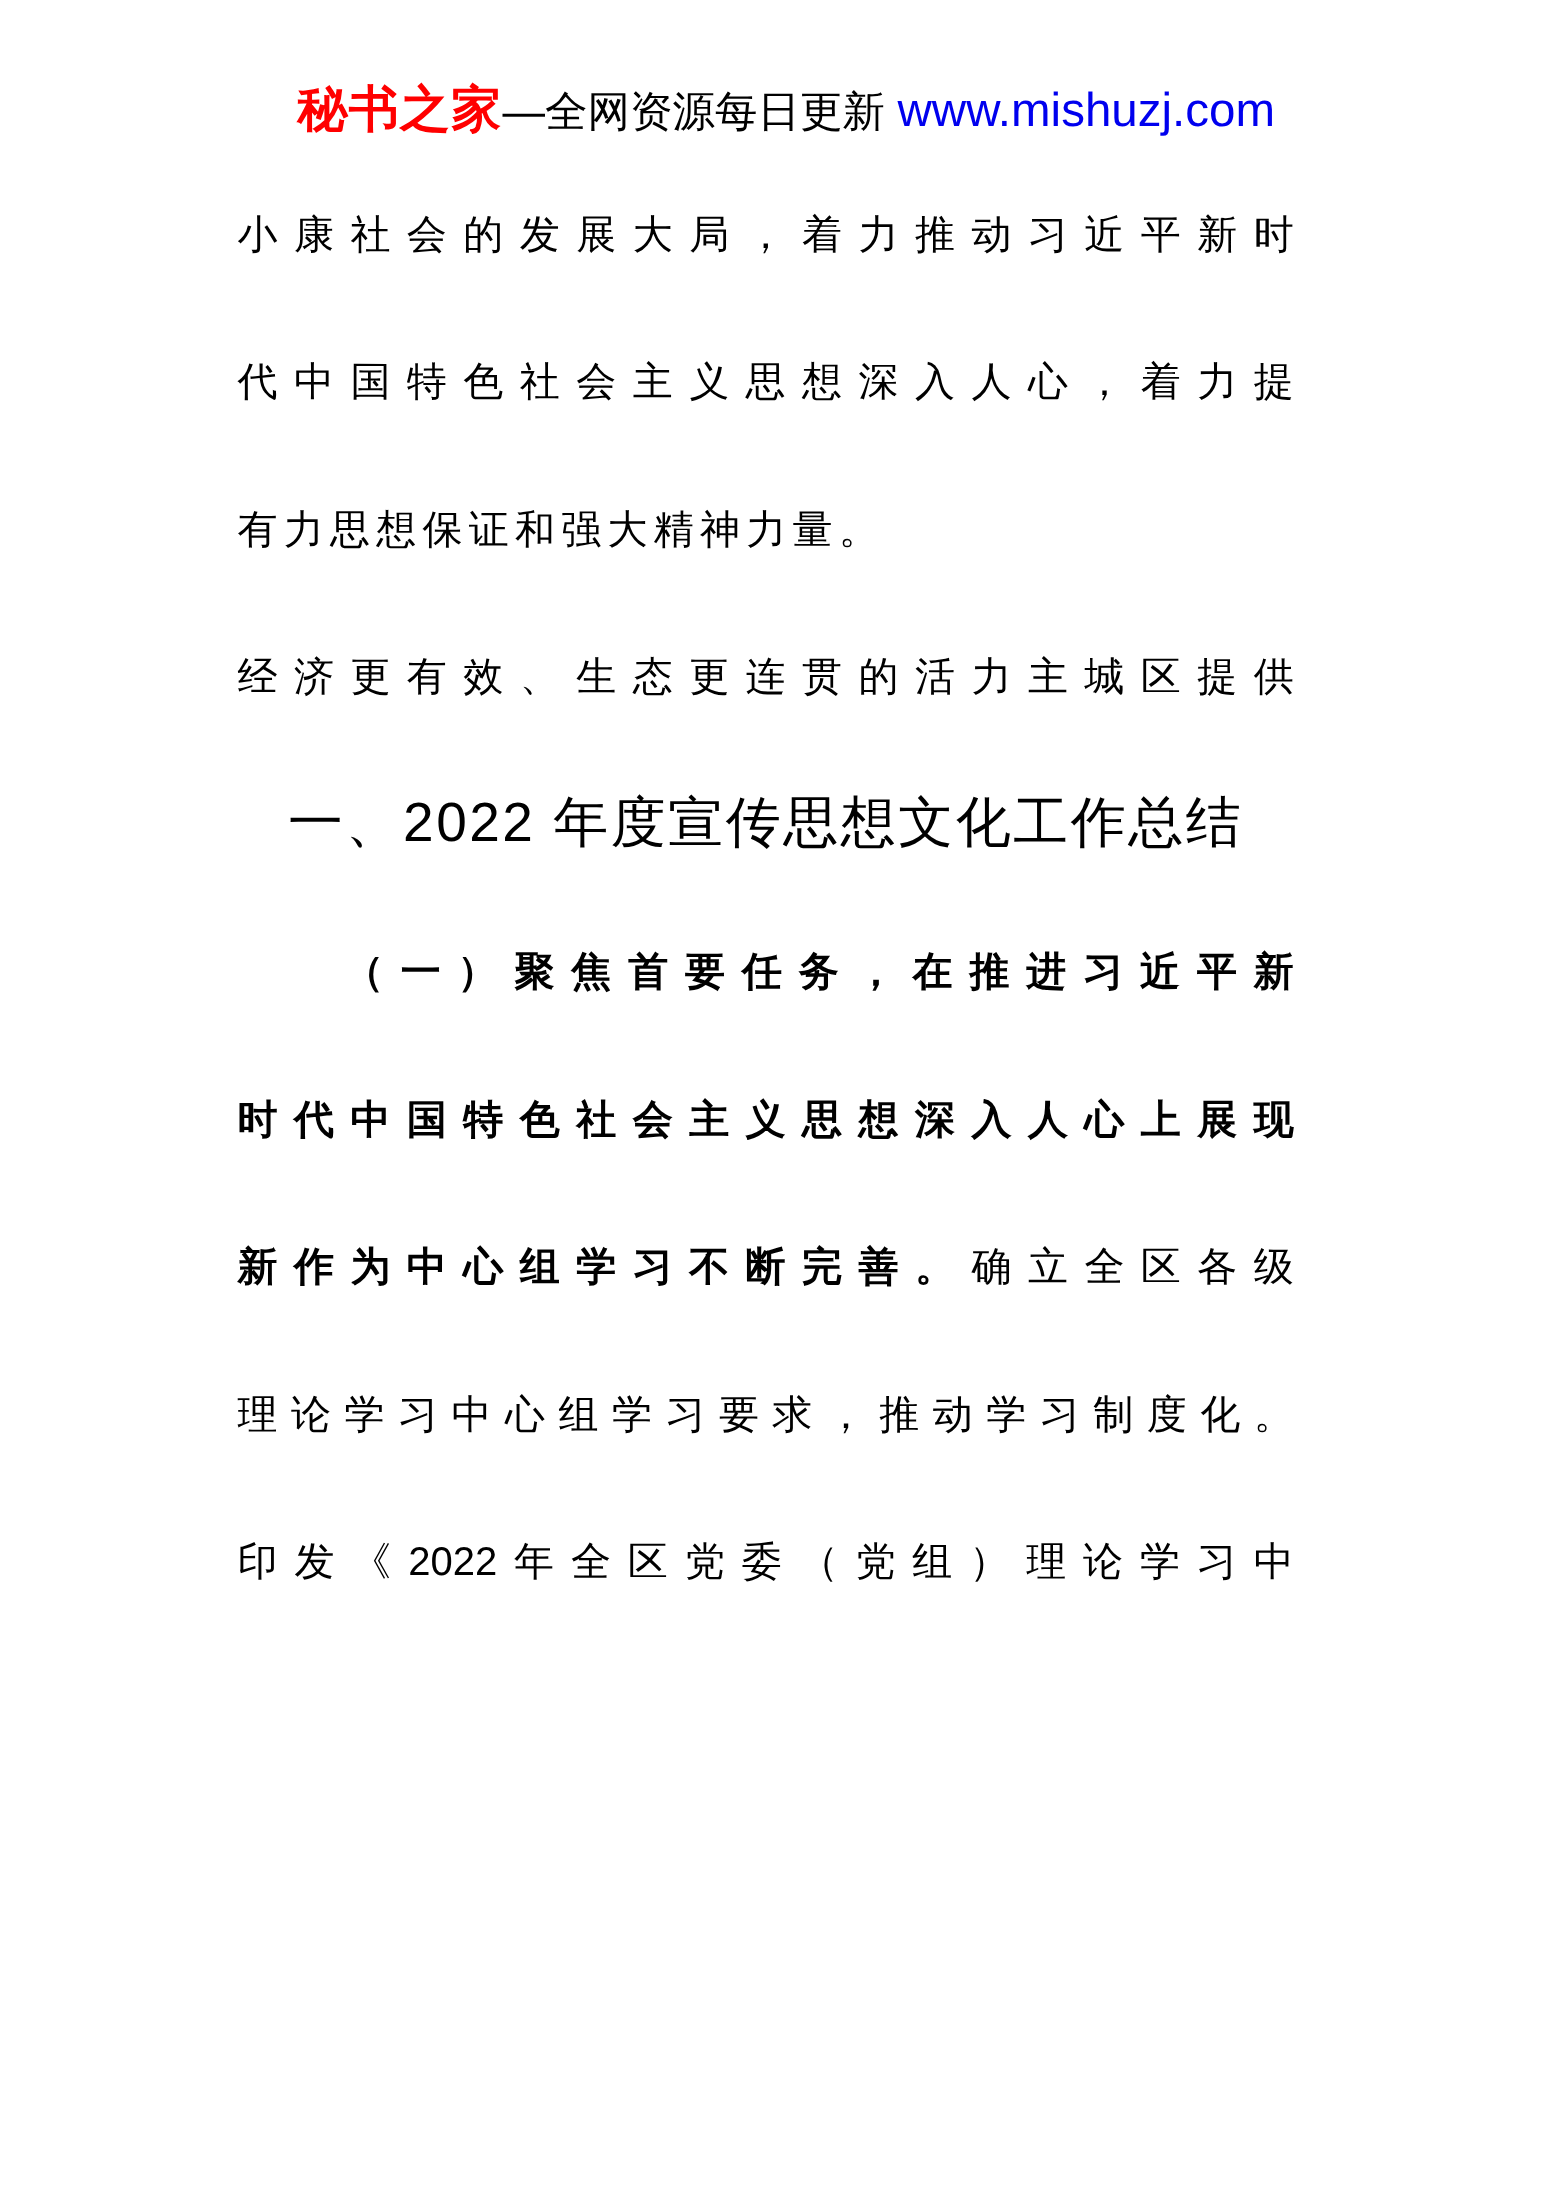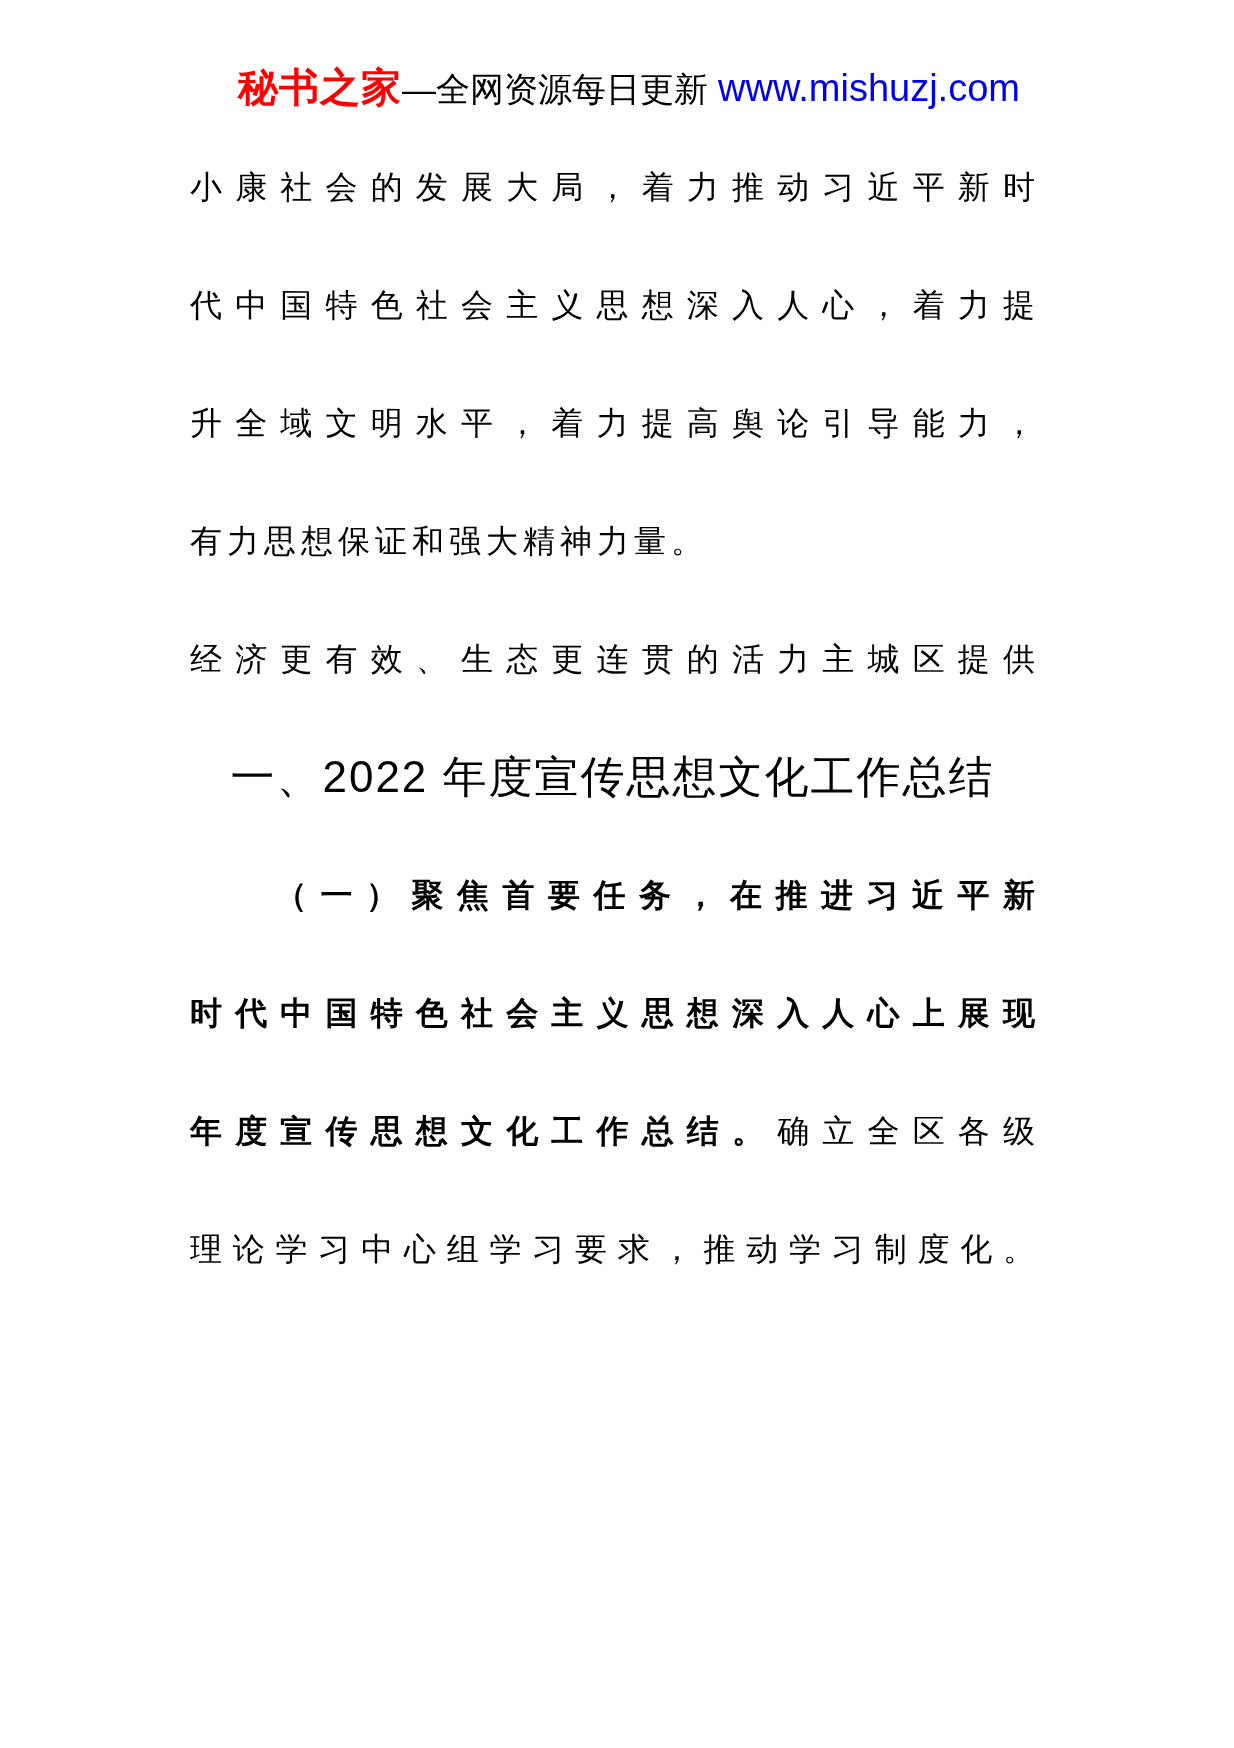--- a/index.html
+++ b/index.html
@@ -51,26 +51,26 @@
 <div class="page">
 
   <header class="page-header">
     <span class="site-name">秘书之家</span><span class="tagline">—全网资源每日更新</span><span class="site-url">www.mishuzj.com</span>
   </header>
 
   <main class="doc-body">
 
     <div class="doc-line">小康社会的发展大局，着力推动习近平新时</div>
     <div class="doc-line">代中国特色社会主义思想深入人心，着力提</div>
-    <div class="doc-line">升全域文明水平，着力提高舆论引导能力，</div>
     <div class="doc-line flush">有力思想保证和强大精神力量。</div>
     <div class="doc-line">经济更有效、生态更连贯的活力主城区提供</div>
 
     <div class="doc-line heading">一、2022 年度宣传思想文化工作总结</div>
 
     <div class="doc-line bold indent">（一）聚焦首要任务，在推进习近平新</div>
     <div class="doc-line bold">时代中国特色社会主义思想深入人心上展现</div>
-    <div class="doc-line"><span class="bold">年度宣传思想文化工作总结。</span><span>确立全区各级</span></div>
+    <div class="doc-line"><span class="bold">新作为中心组学习不断完善。</span><span>确立全区各级</span></div>
     <div class="doc-line">理论学习中心组学习要求，推动学习制度化。</div>
+    <div class="doc-line">印发《2022年全区党委（党组）理论学习中</div>
 
   </main>
 
 </div>
 
 </body></html>

